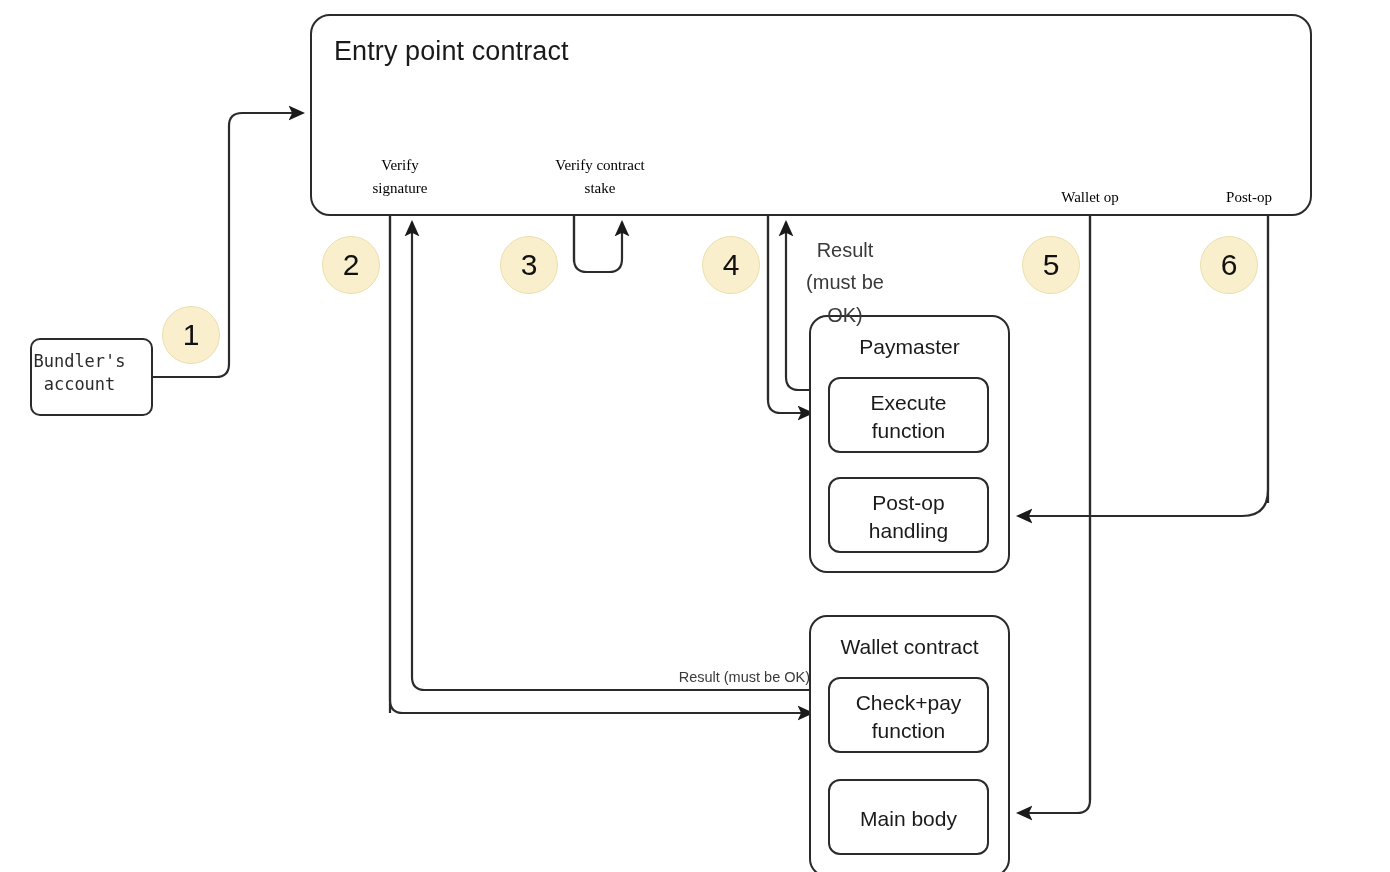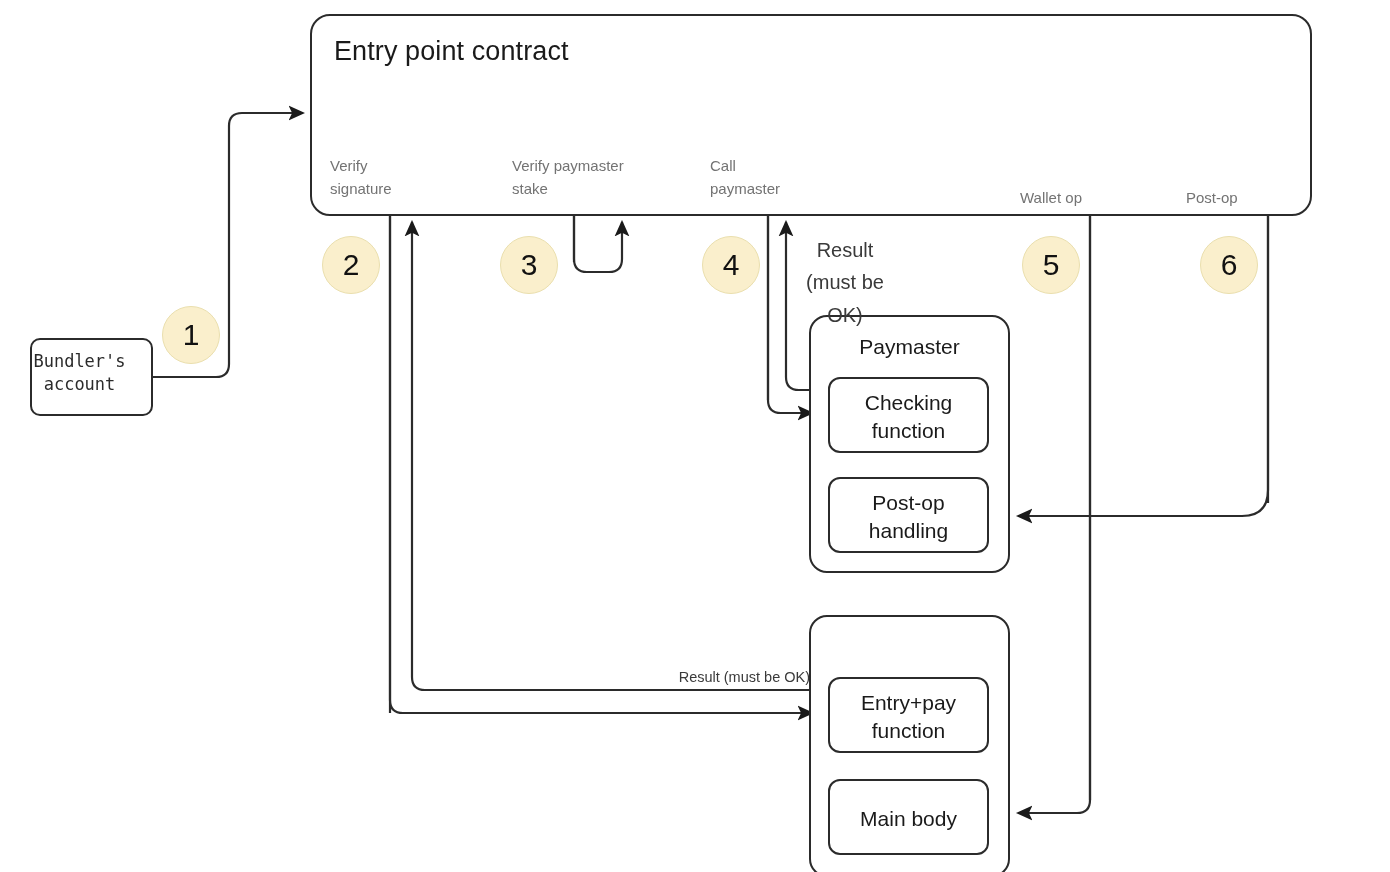--- a/index.html
+++ b/index.html
@@ -75,23 +75,24 @@
   }
   .mono-title {
     font-family: "DejaVu Sans Mono", "Liberation Mono", monospace;
     font-size: 17px;
     text-align: center;
     line-height: 1.35;
     color: #2b2b2b;
   }
   .port-label {
     font-size: 15px;
-    color: #737373;
-    text-align: left;
+    color: #000000;
+    text-align: center;
     line-height: 1.55;
+    font-family: Liberation Serif, serif;
   }
   .edge-label {
     font-size: 20px;
     color: #3a3a3a;
     text-align: center;
     line-height: 1.62;
   }
   .edge-label-wide {
     font-size: 14.5px;
     color: #3a3a3a;
@@ -150,46 +151,45 @@
 
       <path d="M 1268 215 L 1268 490 Q 1268 516 1242 516 L 1018 516" marker-end="url(#arrow)"></path>
     </g>
   </svg>
 
   <div class="box box-entry" style="left:310px; top:14px; width:1002px; height:202px;"></div>
   <div class="lbl entry-title" style="left:334px; top:34px; width:620px;">Entry point contract</div>
 
   <div class="lbl port-label" style="left:330px; top:154px; width:140px;">Verify
 signature</div>
-  <div class="lbl port-label" style="left:512px; top:154px; width:176px;">Verify paymaster
+  <div class="lbl port-label" style="left:512px; top:154px; width:176px;">Verify contract
 stake</div>
-  <div class="lbl port-label" style="left:710px; top:154px; width:136px;">Call
-paymaster</div>
   <div class="lbl port-label" style="left:1020px; top:186px; width:140px;">Wallet op</div>
   <div class="lbl port-label" style="left:1186px; top:186px; width:126px;">Post-op</div>
 
   <div class="box box-small" style="left:30px; top:338px; width:123px; height:78px;"></div>
   <div class="lbl mono-title" style="left:30px; top:350px; width:99px;">Bundler's
 account</div>
 
   <div class="box box-group" style="left:809px; top:315px; width:201px; height:258px;"></div>
   <div class="lbl group-title" style="left:809px; top:334px; width:201px;">Paymaster</div>
 
   <div class="box box-inner" style="left:828px; top:377px; width:161px; height:76px;"></div>
-  <div class="lbl inner-title" style="left:828px; top:389px; width:161px;">Checking
+  <div class="lbl inner-title" style="left:828px; top:389px; width:161px;">Execute
 function</div>
 
   <div class="box box-inner" style="left:828px; top:477px; width:161px; height:76px;"></div>
   <div class="lbl inner-title" style="left:828px; top:489px; width:161px;">Post-op
 handling</div>
 
   <div class="box box-group" style="left:809px; top:615px; width:201px; height:262px;"></div>
+  <div class="lbl group-title" style="left:809px; top:634px; width:201px;">Wallet contract</div>
 
   <div class="box box-inner" style="left:828px; top:677px; width:161px; height:76px;"></div>
-  <div class="lbl inner-title" style="left:828px; top:689px; width:161px;">Entry+pay
+  <div class="lbl inner-title" style="left:828px; top:689px; width:161px;">Check+pay
 function</div>
 
   <div class="box box-inner" style="left:828px; top:779px; width:161px; height:76px;"></div>
   <div class="lbl inner-title" style="left:828px; top:805px; width:161px;text-align:center;">Main body</div>
 
   <div class="lbl edge-label" style="left:790px; top:234px; width:110px; text-align:center;">Result
 (must be
 OK)</div>
 
   <div class="lbl edge-label-wide" style="left:560px; top:668px; width:250px;">Result (must be OK)</div>

